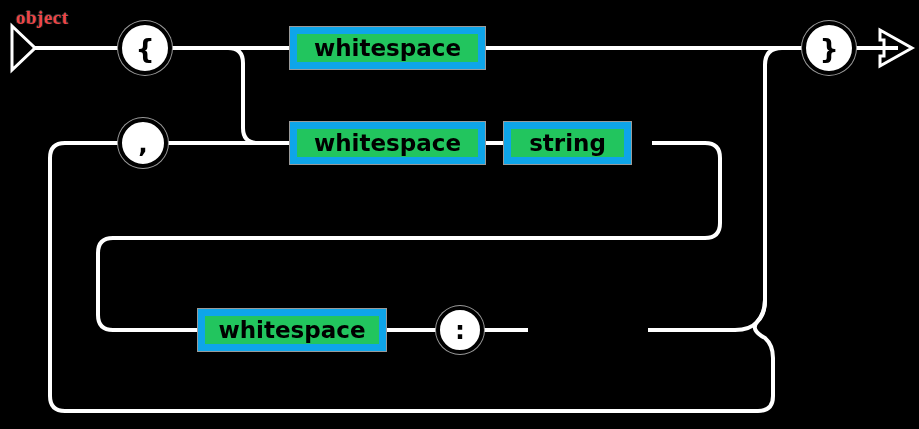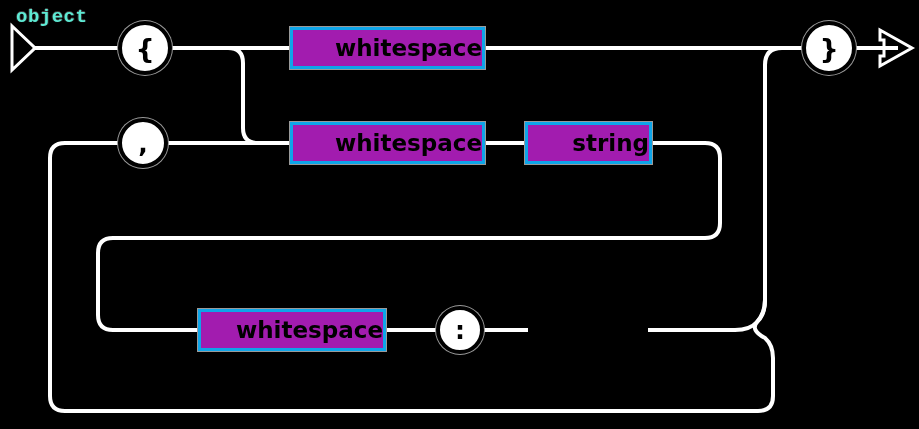--- a/index.html
+++ b/index.html
@@ -22,41 +22,41 @@
     left: 0;
     top: 0;
     width: 919px;
     height: 429px;
     display: block;
   }
   .rr-title {
     position: absolute;
     left: 16px;
     top: 8px;
-    font-family: Liberation Mono, monospace;
+    font-family: Liberation Serif, serif;
     font-size: 19px;
     font-weight: bold;
-    color: #5eead4;
+    color: #ef4444;
     letter-spacing: 0.5px;
     text-shadow:
        0 -1px 0 #3a3a3a,
        0  1px 0 #050505,
       -1px 0 0 #2a2a2a,
        1px 0 0 #2a2a2a;
     white-space: nowrap;
     line-height: 1;
   }
   .rr-box {
     position: absolute;
-    background: #a21caf;
-    border: 3px solid #0ea5e9;
+    background: #22c55e;
+    border: 7px solid #0ea5e9;
     box-shadow: 0 0 0 1px #9a9a9a;
     display: flex;
     align-items: center;
-    justify-content: flex-end;
+    justify-content: center;
     box-sizing: border-box;
   }
   .rr-box span {
     font-family: "DejaVu Sans", sans-serif;
     font-weight: bold;
     font-size: 23px;
     color: #000000;
     line-height: 1;
     white-space: nowrap;
   }
@@ -133,21 +133,21 @@
   </div>
 
   <div class="rr-term small-glyph" style="left:118px; top:118px; width:50px; height:50px;">
     <span>,</span>
   </div>
 
   <div class="rr-box" style="left:290px; top:122px; width:195px; height:42px;">
     <span>whitespace</span>
   </div>
 
-  <div class="rr-box" style="left:525px; top:122px; width:127px; height:42px;">
+  <div class="rr-box" style="left:504px; top:122px; width:127px; height:42px;">
     <span>string</span>
   </div>
 
   <div class="rr-box" style="left:198px; top:309px; width:188px; height:42px;">
     <span>whitespace</span>
   </div>
 
   <div class="rr-term small-glyph" style="left:436px; top:306px; width:48px; height:48px;">
     <span>:</span>
   </div>

